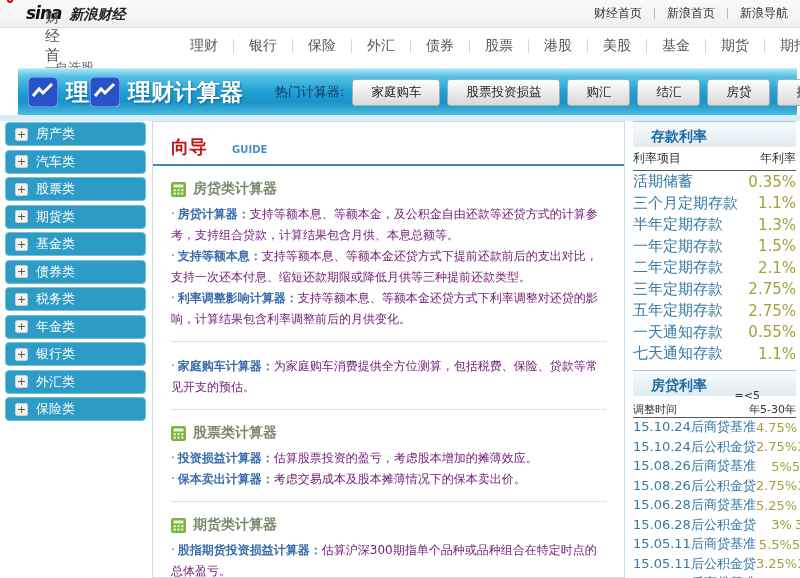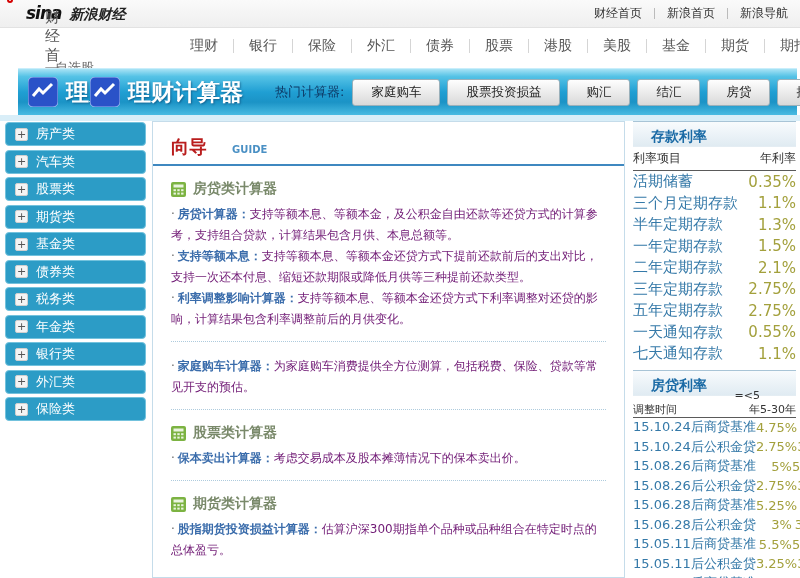--- a/index.html
+++ b/index.html
@@ -249,20 +249,21 @@
                 <rect x="2.5" y="7.2" width="2.4" height="2"></rect>
                 <rect x="6.3" y="7.2" width="2.4" height="2"></rect>
                 <rect x="10.1" y="7.2" width="2.4" height="2"></rect>
                 <rect x="2.5" y="10.6" width="2.4" height="2"></rect>
                 <rect x="6.3" y="10.6" width="2.4" height="2"></rect>
                 <rect x="10.1" y="10.6" width="2.4" height="2"></rect>
               </g>
             </svg></span>
           <span class="sec-title">股票类计算器</span>
         </div>
+        <p class="bullet-line"><span class="bdot">·</span><span class="bterm">投资损益计算器：</span><span class="bdesc">估算股票投资的盈亏，考虑股本增加的摊薄效应。</span></p>
         <p class="bullet-line"><span class="bdot">·</span><span class="bterm">保本卖出计算器：</span><span class="bdesc">考虑交易成本及股本摊薄情况下的保本卖出价。</span></p>
         <div class="dotted-sep"></div>
       </div>
       <div class="gsection">
         <div class="sec-head">
           <span class="calc-icon"><svg width="15" height="15" viewBox="0 0 15 15">
               <rect width="15" height="15" rx="2" fill="#7cb342"></rect>
               <rect x="2.5" y="2.5" width="10" height="3" fill="#e9f4df"></rect>
               <g fill="#e9f4df">
                 <rect x="2.5" y="7.2" width="2.4" height="2"></rect>

